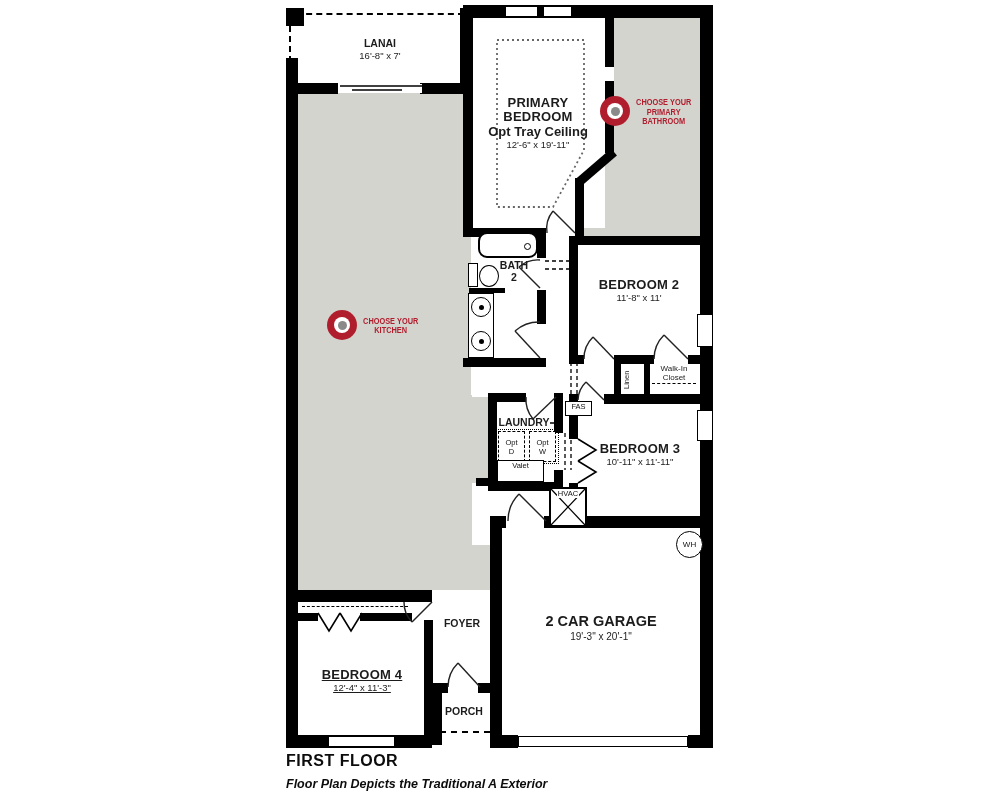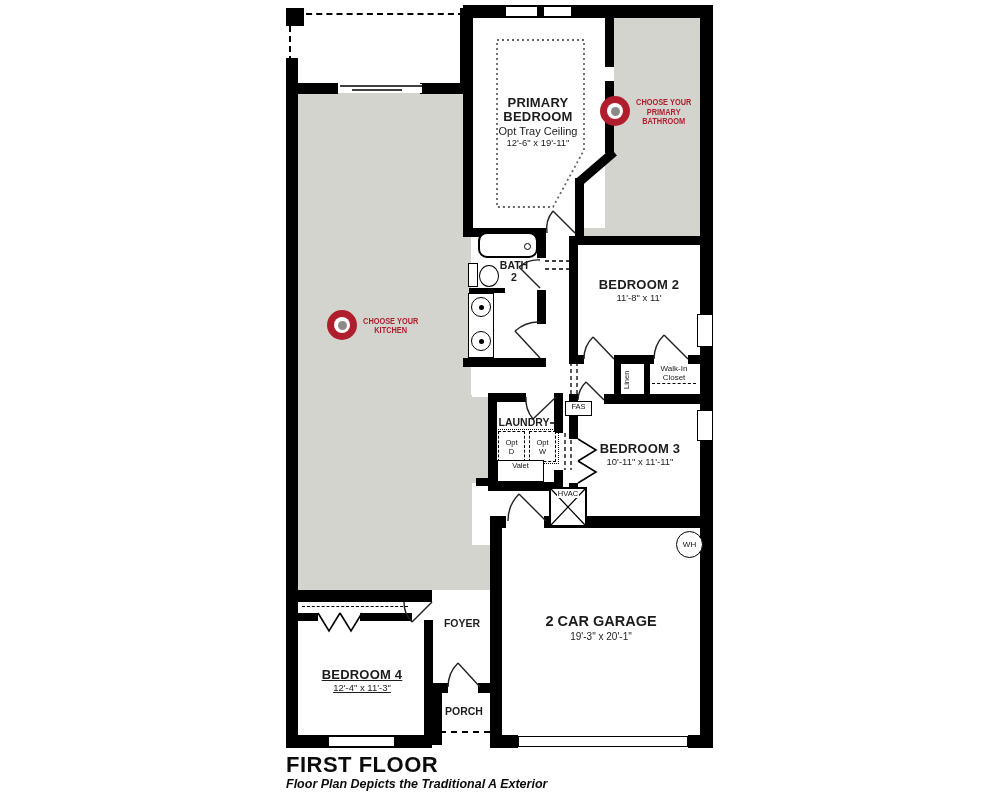--- a/index.html
+++ b/index.html
@@ -7,39 +7,39 @@
          font-family:"Liberation Sans","DejaVu Sans",sans-serif;}
   .wall{position:absolute;background:#000;}
   .fill{position:absolute;background:#fff;}
   .gray{position:absolute;background:#d4d4cf;}
   .win{position:absolute;background:#fff;border:1px solid #000;box-sizing:border-box;}
   .lbl{position:absolute;text-align:center;color:#1c1c1c;font-weight:bold;line-height:1.1;}
   .name{font-size:13px;letter-spacing:.2px;}
   .name-sm{font-size:10.5px;}
   .name-lg{font-size:14.5px;}
   .dims{font-size:9.5px;font-weight:bold;margin-top:1px;}
-  .note{font-size:11px;font-weight:normal;}
+  .note{font-size:13px;font-weight:bold;}
   .tiny{font-size:7.5px;font-weight:normal;color:#111;}
   .dashbox{position:absolute;border:1.5px dashed #000;box-sizing:border-box;background:#fff;
            display:flex;flex-direction:column;align-items:center;justify-content:center;}
   .dotbox{position:absolute;border:1.5px dotted #000;box-sizing:border-box;}
   .solidbox{position:absolute;border:1.5px solid #000;box-sizing:border-box;background:#fff;
             display:flex;align-items:flex-start;justify-content:center;}
   .fixture{position:absolute;border:2px solid #000;box-sizing:border-box;background:#fff;}
   .dashline{position:absolute;border-top:2px dashed #000;}
   .vtext{writing-mode:vertical-rl;transform:rotate(180deg);}
   .hotspot{position:absolute;display:flex;align-items:center;cursor:pointer;}
   .target{width:30px;height:30px;border-radius:50%;background:#b01e2e;display:flex;align-items:center;justify-content:center;}
   .target .mid{width:16px;height:16px;border-radius:50%;background:#fff;display:flex;align-items:center;justify-content:center;}
   .target .dot{width:9px;height:9px;border-radius:50%;background:#8a8a8a;}
   .hotlbl{color:#b01e2e;font-weight:bold;font-size:9px;line-height:9.5px;text-align:center;
           transform:scaleX(.82);transform-origin:center;letter-spacing:0;}
   .wh{position:absolute;border:1.5px solid #000;border-radius:50%;background:#fff;
       display:flex;align-items:center;justify-content:center;font-size:8px;font-weight:normal;color:#111;box-sizing:border-box;}
-  .footer-title{position:absolute;font-size:22px;font-weight:bold;color:#0c0c0c;letter-spacing:.5px;}
+  .footer-title{position:absolute;font-size:16px;font-weight:bold;color:#0c0c0c;letter-spacing:.5px;}
   .footer-sub{position:absolute;font-size:12.5px;font-weight:bold;color:#0c0c0c;}
   svg.overlay{position:absolute;left:0;top:0;pointer-events:none;}
 </style>
 </head>
 <body>
 
 <div id="stage">
 
   <div class="gray" style="left:296px;top:88px;width:176px;height:510px;"></div>
   <div class="gray" style="left:472px;top:397px;width:26px;height:86px;"></div>
@@ -209,20 +209,24 @@
     <g stroke="#000" stroke-width="1.3" stroke-dasharray="4,3">
       <line x1="545" y1="261" x2="577" y2="261"></line>
       <line x1="545" y1="269" x2="577" y2="269"></line>
       <line x1="571" y1="362" x2="571" y2="396"></line>
       <line x1="577" y1="362" x2="577" y2="396"></line>
       <line x1="565" y1="433" x2="565" y2="470"></line>
       <line x1="571" y1="433" x2="571" y2="470"></line>
     </g>
   </svg>
 
+  <div class="lbl" style="left:310px;top:38px;width:140px;">
+    <div class="name-sm">LANAI</div>
+    <div class="dims" style="font-weight:normal;">16'-8" x 7'</div>
+  </div>
 
   <div class="lbl" style="left:488px;top:96px;width:100px;">
     <div class="name">PRIMARY BEDROOM</div>
     <div class="note">Opt Tray Ceiling</div>
     <div class="dims" style="font-weight:normal;">12'-6" x 19'-11"</div>
   </div>
 
   <div class="lbl" style="left:577px;top:278px;width:124px;">
     <div class="name">BEDROOM 2</div>
     <div class="dims" style="font-weight:normal;">11'-8" x 11'</div>

